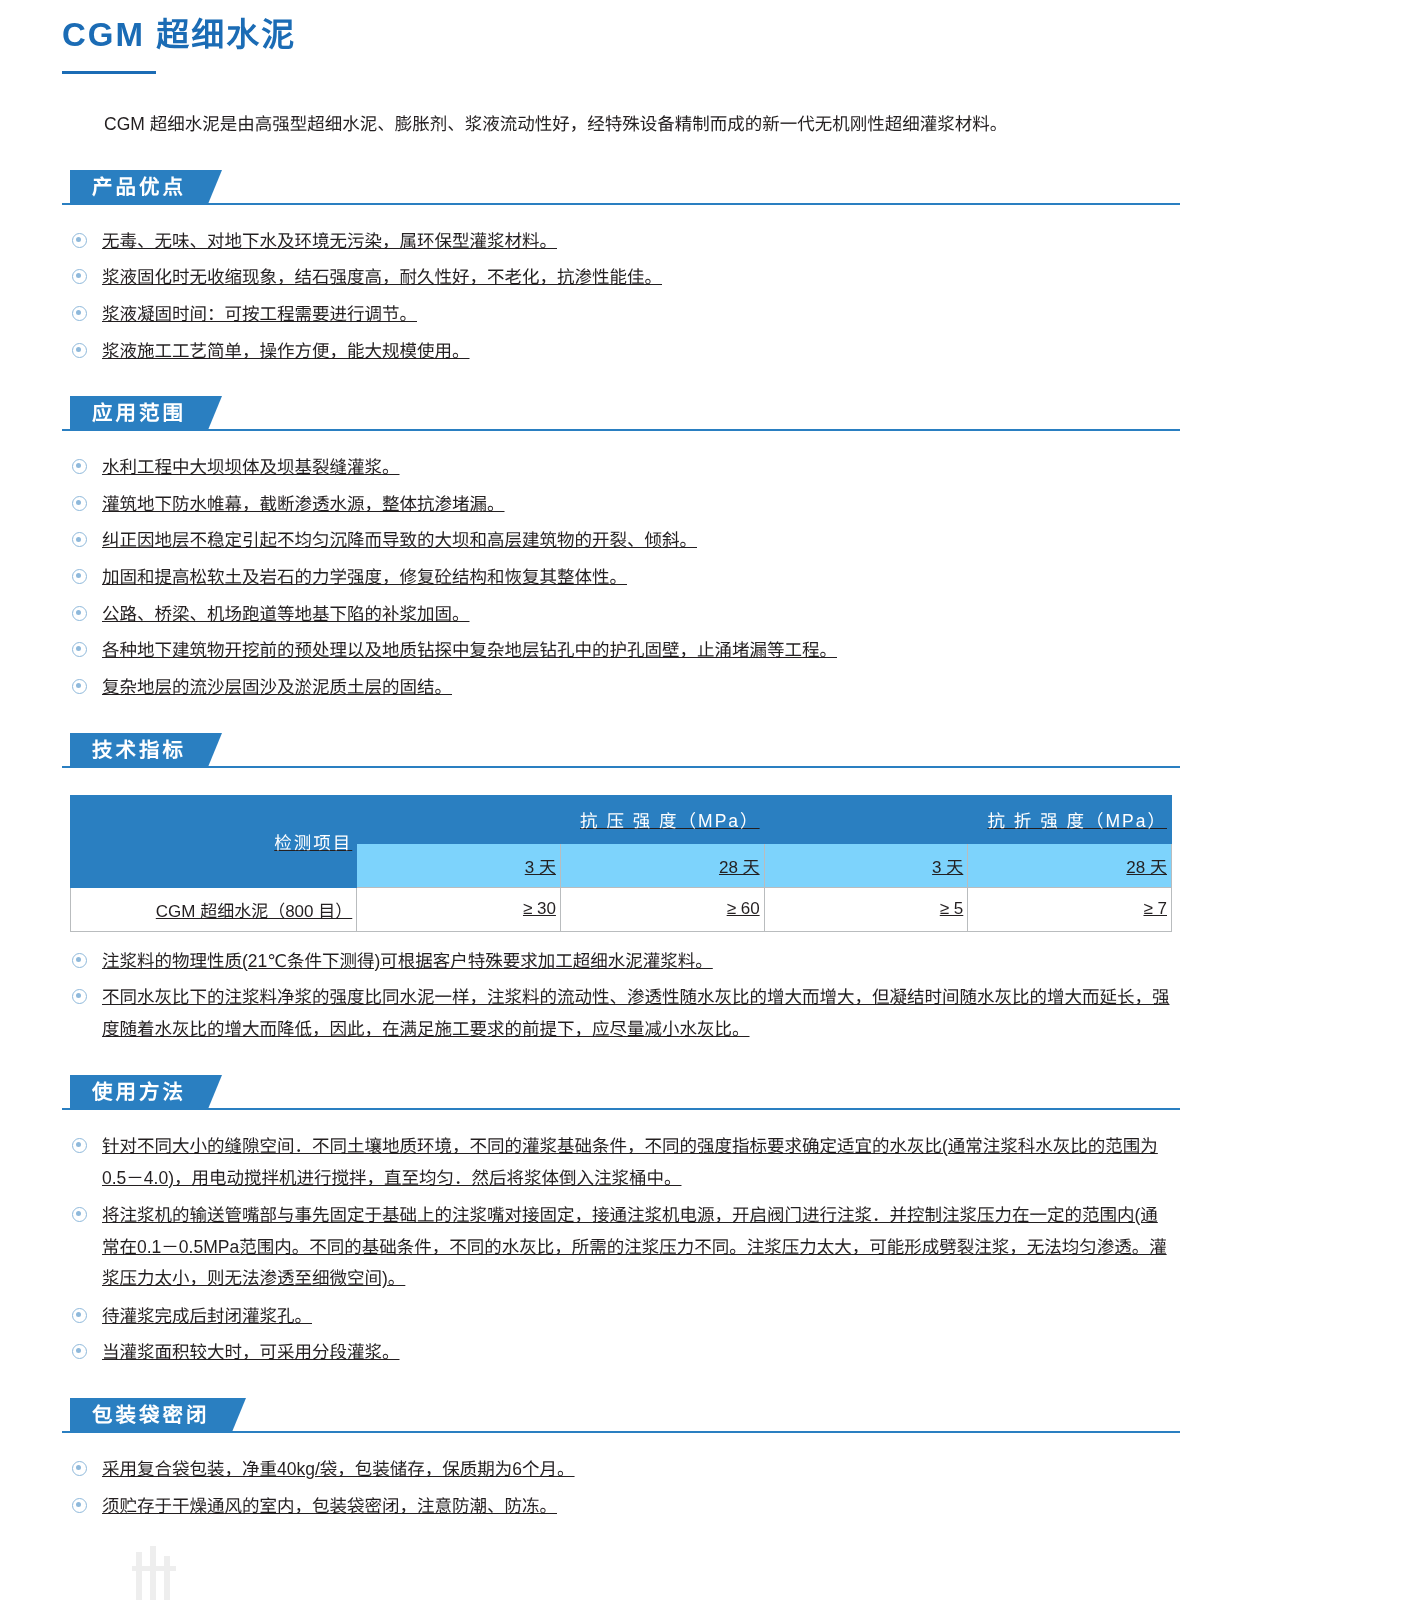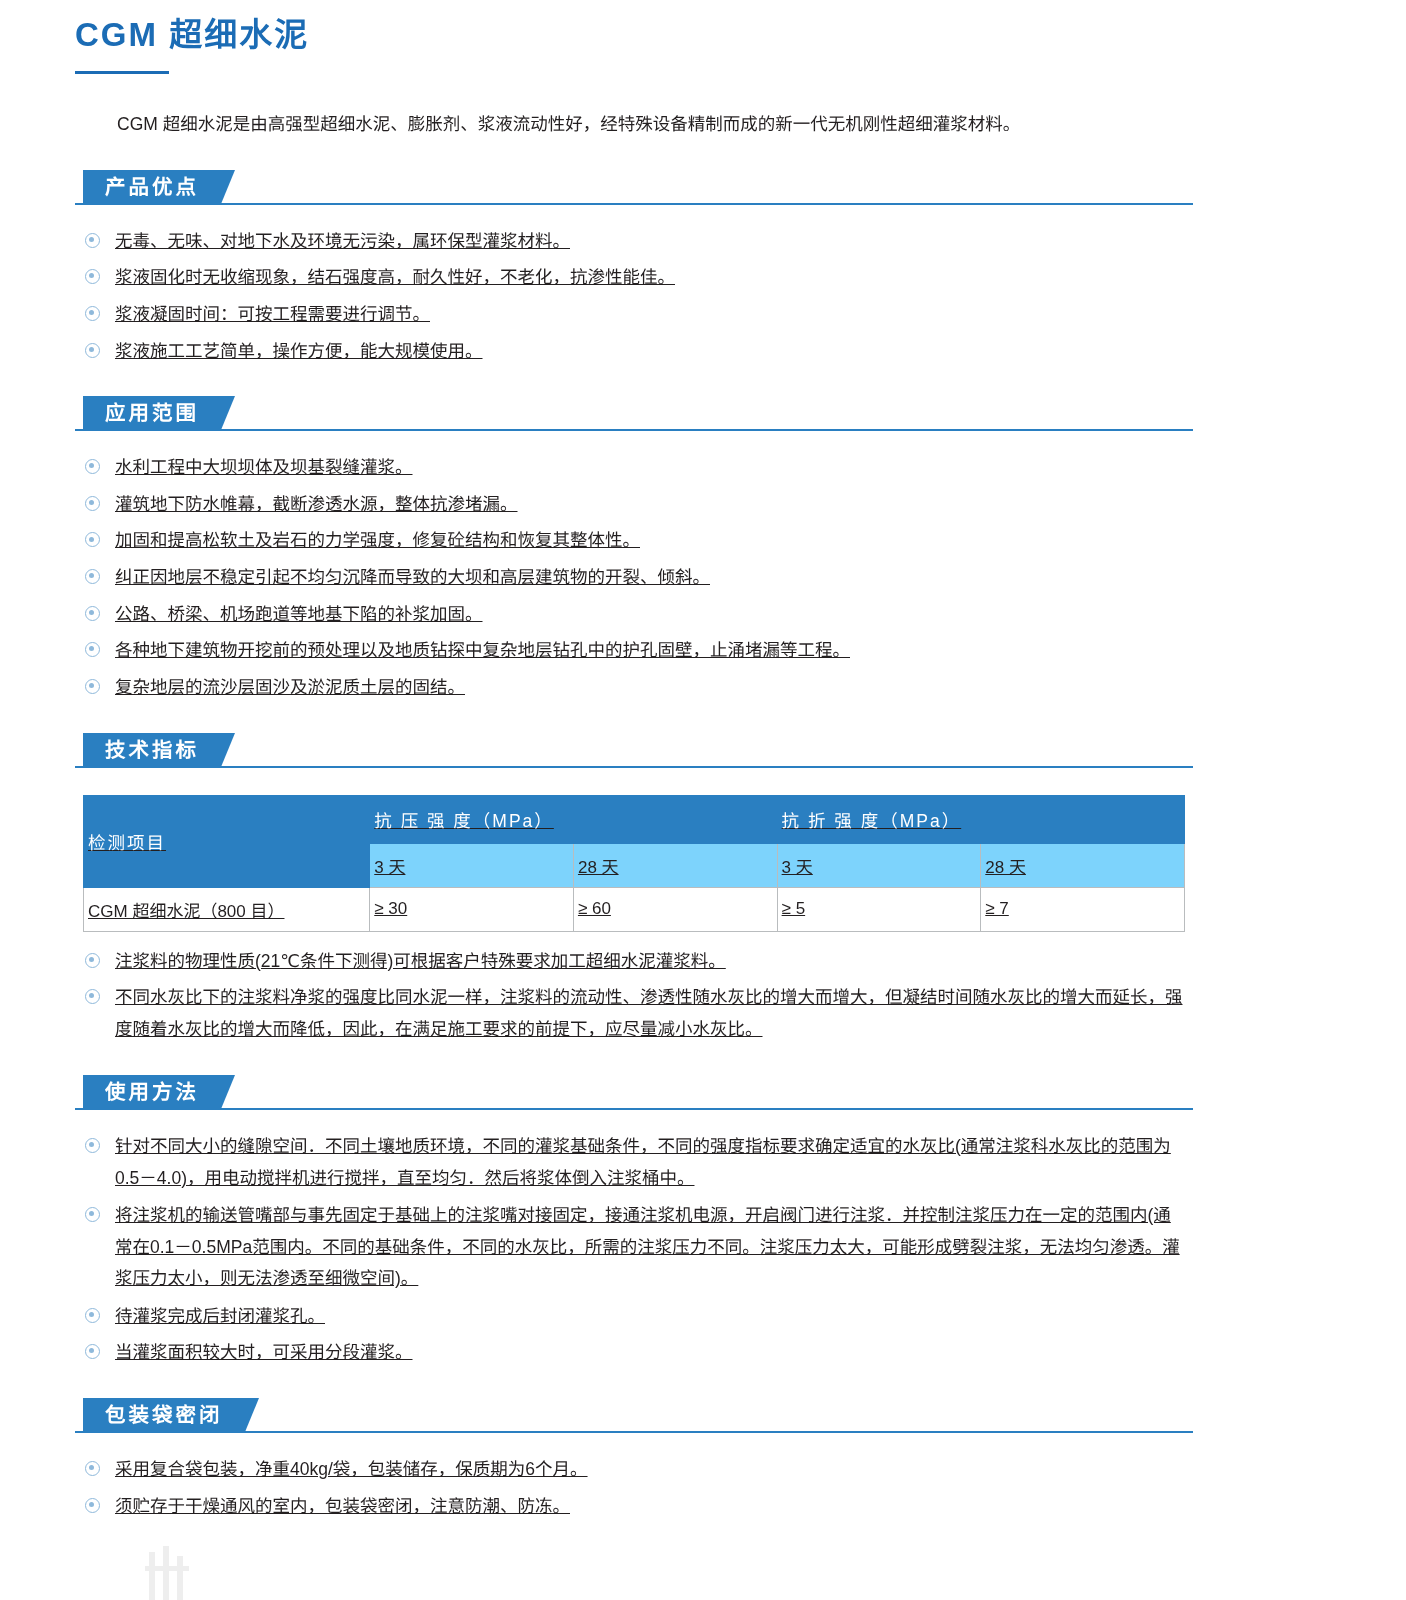--- a/index.html
+++ b/index.html
@@ -14,21 +14,20 @@
     color: #231f20;
     position: relative;
     overflow: hidden;
   }
   .page {
     position: relative;
     width: 1242px;
     min-height: 1600px;
     padding: 0;
     box-sizing: border-box;
-    margin-left: 13px;
   }
 
   
   .title-block {
     padding: 14px 0 0 62px;
   }
   .doc-title {
     font-size: 33px;
     font-weight: bold;
     color: #1b6cb5;
@@ -135,21 +134,21 @@
   .tbl-wrap {
     margin: 20px 70px 0 70px;
   }
   table.spec {
     border-collapse: collapse;
     width: 100%;
     font-size: 17px;
   }
   table.spec th, table.spec td {
     border: 1px solid #b9bcbe;
-    text-align: left;
+    text-align: right;
     padding: 9px 4px;
     font-weight: normal;
   }
   table.spec thead th {
     background: #2a7fc1;
     color: #ffffff;
     font-size: 17.5px;
     letter-spacing: 2px;
     border-color: #2a7fc1;
     padding: 11px 4px;
@@ -229,25 +228,25 @@
       <li>
         <span class="dot"></span>
         <span>水利工程中大坝坝体及坝基裂缝灌浆。</span>
       </li>
       <li>
         <span class="dot"></span>
         <span>灌筑地下防水帷幕，截断渗透水源，整体抗渗堵漏。</span>
       </li>
       <li>
         <span class="dot"></span>
+        <span>纠正因地层不稳定引起不均匀沉降而导致的大坝和高层建筑物的开裂、倾斜。</span>
+      </li>
+      <li>
+        <span class="dot"></span>
         <span>加固和提高松软土及岩石的力学强度，修复砼结构和恢复其整体性。</span>
-      </li>
-      <li>
-        <span class="dot"></span>
-        <span>纠正因地层不稳定引起不均匀沉降而导致的大坝和高层建筑物的开裂、倾斜。</span>
       </li>
       <li>
         <span class="dot"></span>
         <span>公路、桥梁、机场跑道等地基下陷的补浆加固。</span>
       </li>
       <li>
         <span class="dot"></span>
         <span>各种地下建筑物开挖前的预处理以及地质钻探中复杂地层钻孔中的护孔固壁，止涌堵漏等工程。</span>
       </li>
       <li>

